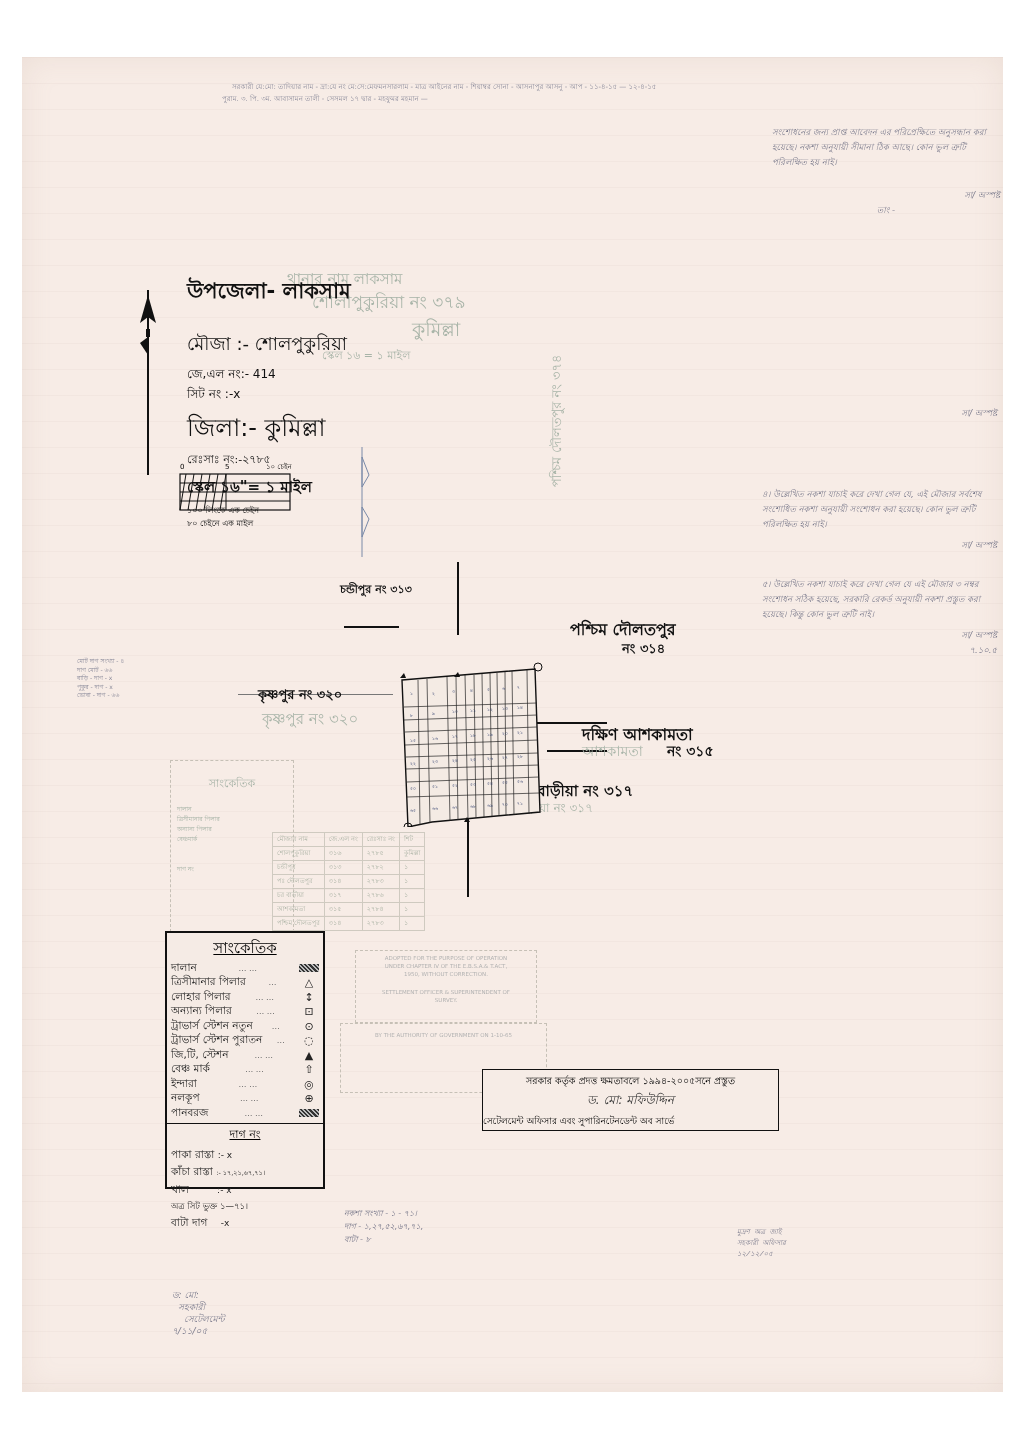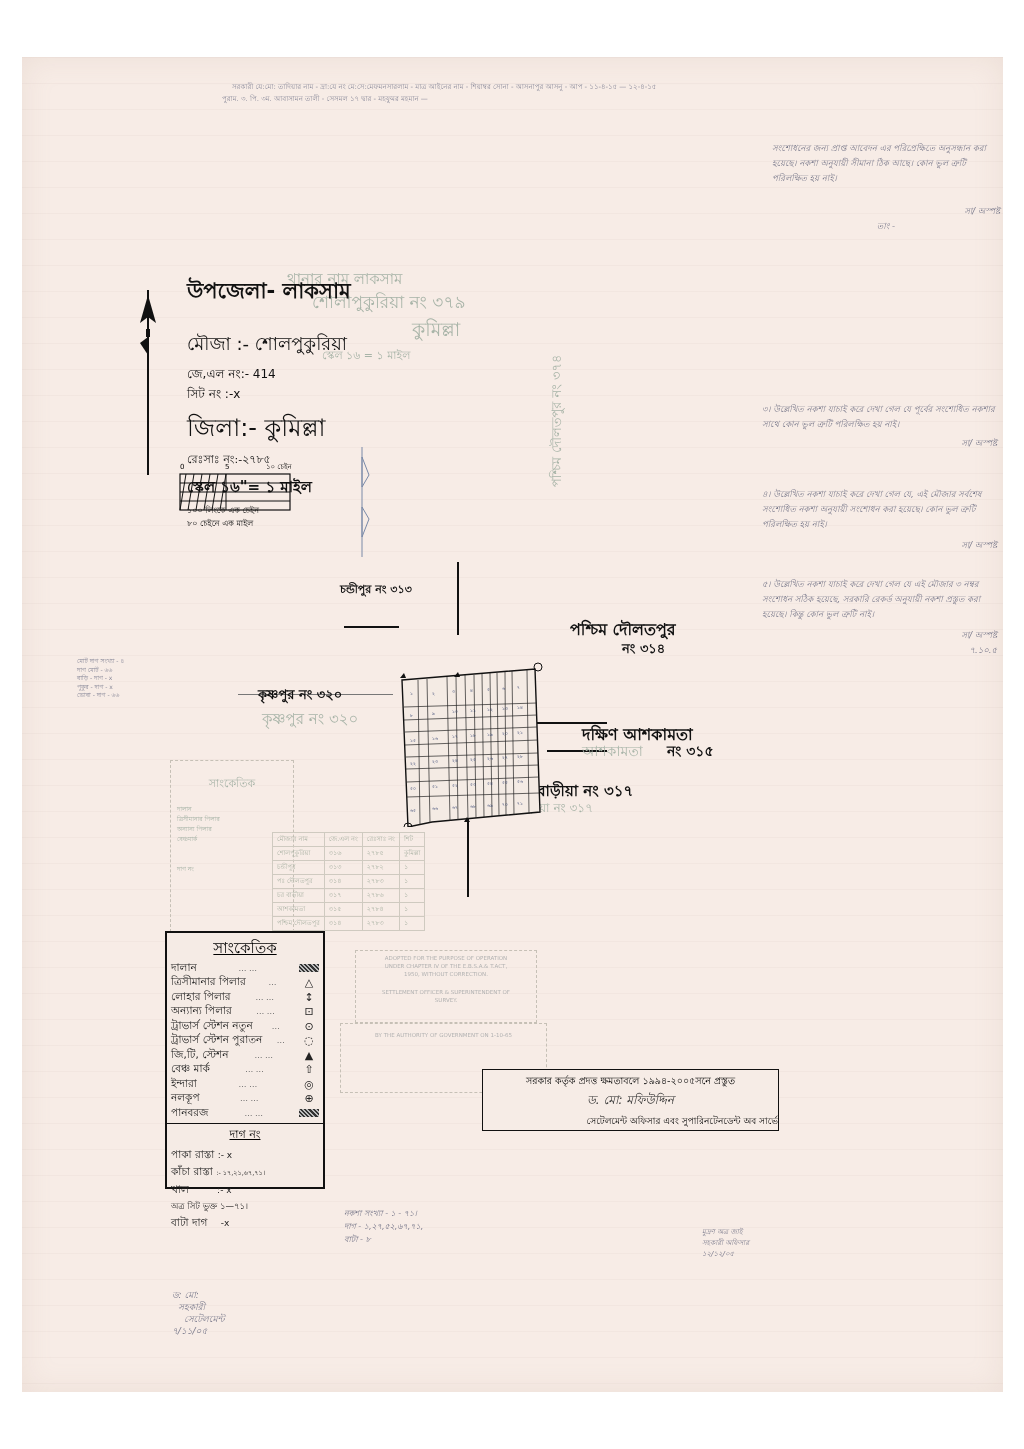--- a/index.html
+++ b/index.html
@@ -77,27 +77,26 @@
         <line x1="48" y1="1" x2="42" y2="37" stroke="#111"></line>
     </svg>
   </div>
 
   <svg class="abs" style="left:330px;top:390px;" width="20" height="110">
     <line x1="10" y1="0" x2="10" y2="110" stroke="#7a8aa8" stroke-width="1"></line>
       <path d="M10 10 L17 28 L10 40 Z" fill="none" stroke="#7a8aa8"></path>
       <path d="M10 60 L17 72 L10 90 Z" fill="none" stroke="#7a8aa8"></path>
   </svg>
 
-  <div class="abs note" style="left:750px;top:84px;width:228px;">
+  <div class="abs note" style="left:750px;top:68px;width:228px;">
     <div>সংশোধনের জন্য প্রাপ্ত আবেদন এর পরিপ্রেক্ষিতে অনুসন্ধান করা হয়েছে। নকশা অনুযায়ী সীমানা ঠিক আছে। কোন ভুল ত্রুটি পরিলক্ষিত হয় নাই।</div>
     <div style="text-align:right;margin-top:18px;">সা/ অস্পষ্ট</div>
     <div style="text-align:center;">তাং -</div>
   </div>
   <div class="abs note" style="left:740px;top:345px;width:235px;">
-    <div>৩। উল্লেখিত নকশা যাচাই করে দেখা গেল যে পূর্বের সংশোধিত নকশার সাথে কোন ভুল ত্রুটি পরিলক্ষিত হয় নাই।</div>
     <div style="text-align:right;margin-top:4px;">সা/ অস্পষ্ট</div>
   </div>
   <div class="abs note" style="left:740px;top:430px;width:235px;">
     <div>৪। উল্লেখিত নকশা যাচাই করে দেখা গেল যে, এই মৌজার সর্বশেষ সংশোধিত নকশা অনুযায়ী সংশোধন করা হয়েছে। কোন ভুল ত্রুটি পরিলক্ষিত হয় নাই।</div>
     <div style="text-align:right;margin-top:6px;">সা/ অস্পষ্ট</div>
   </div>
   <div class="abs note" style="left:740px;top:520px;width:235px;">
     <div>৫। উল্লেখিত নকশা যাচাই করে দেখা গেল যে এই মৌজার ৩ নম্বর সংশোধন সঠিক হয়েছে, সরকারি রেকর্ড অনুযায়ী নকশা প্রস্তুত করা হয়েছে। কিন্তু কোন ভুল ত্রুটি নাই।</div>
     <div style="text-align:right;margin-top:6px;">সা/ অস্পষ্ট</div>
     <div style="text-align:right;">৭.১০.৫</div>
@@ -338,29 +337,29 @@
       <div><span>কাঁচা রাস্তা</span> <span style="font-size:6.5px;">:- ১৭,২১,৬৭,৭১।</span></div>
       <div><span>খাল</span> <span style="font-size:9px;margin-left:25px;">:- x</span></div>
       <div style="font-size:8.5px;"><span>অত্র সিট ভুক্ত</span> <span>১—৭১।</span></div>
       <div><span>বাটা দাগ</span> <span style="font-size:9px;margin-left:10px;">-x</span></div>
     </div>
   </div>
 
   <div class="abs stamp" style="left:460px;top:1012px;width:295px;height:60px;">
     <div style="font-size:9.5px;text-align:center;margin-top:4px;white-space:nowrap;">সরকার কর্তৃক প্রদত্ত ক্ষমতাবলে ১৯৯৪-২০০৫সনে প্রস্তুত</div>
     <div style="font-size:12px;text-align:center;font-style:italic;color:#333;margin-top:2px;">ড. মো: মফিউদ্দিন</div>
-    <div style="font-size:9px;text-align:right;margin-top:3px;white-space:nowrap;">সেটেলমেন্ট অফিসার এবং সুপারিনটেনডেন্ট অব সার্ভে</div>
+    <div style="font-size:9px;text-align:left;margin-top:3px;white-space:nowrap;">সেটেলমেন্ট অফিসার এবং সুপারিনটেনডেন্ট অব সার্ভে</div>
   </div>
 
   <div class="abs note" style="left:322px;top:1150px;font-size:8px;line-height:13px;">
     <div>নকশা সংখ্যা - ১ - ৭১।</div>
     <div>দাগ - ১,২৭,৫২,৬৭,৭১,</div>
     <div>বাটা - ৮</div>
   </div>
-  <div class="abs note" style="left:680px;top:1170px;font-size:7px;line-height:11px;">
+  <div class="abs note" style="left:715px;top:1170px;font-size:7px;line-height:11px;font-family:Liberation Mono, monospace;">
     <div>মুদ্রণ অত্র জাই</div>
     <div>সহকারী অফিসার</div>
     <div>১২/১২/০৫</div>
   </div>
   <div class="abs note" style="left:150px;top:1232px;font-size:9px;line-height:12px;">
     <div>ড: মো:</div>
     <div style="margin-left:6px;">সহকারী</div>
     <div style="margin-left:12px;">সেটেলমেন্ট</div>
     <div style="">৭/১১/০৫</div>
   </div>

